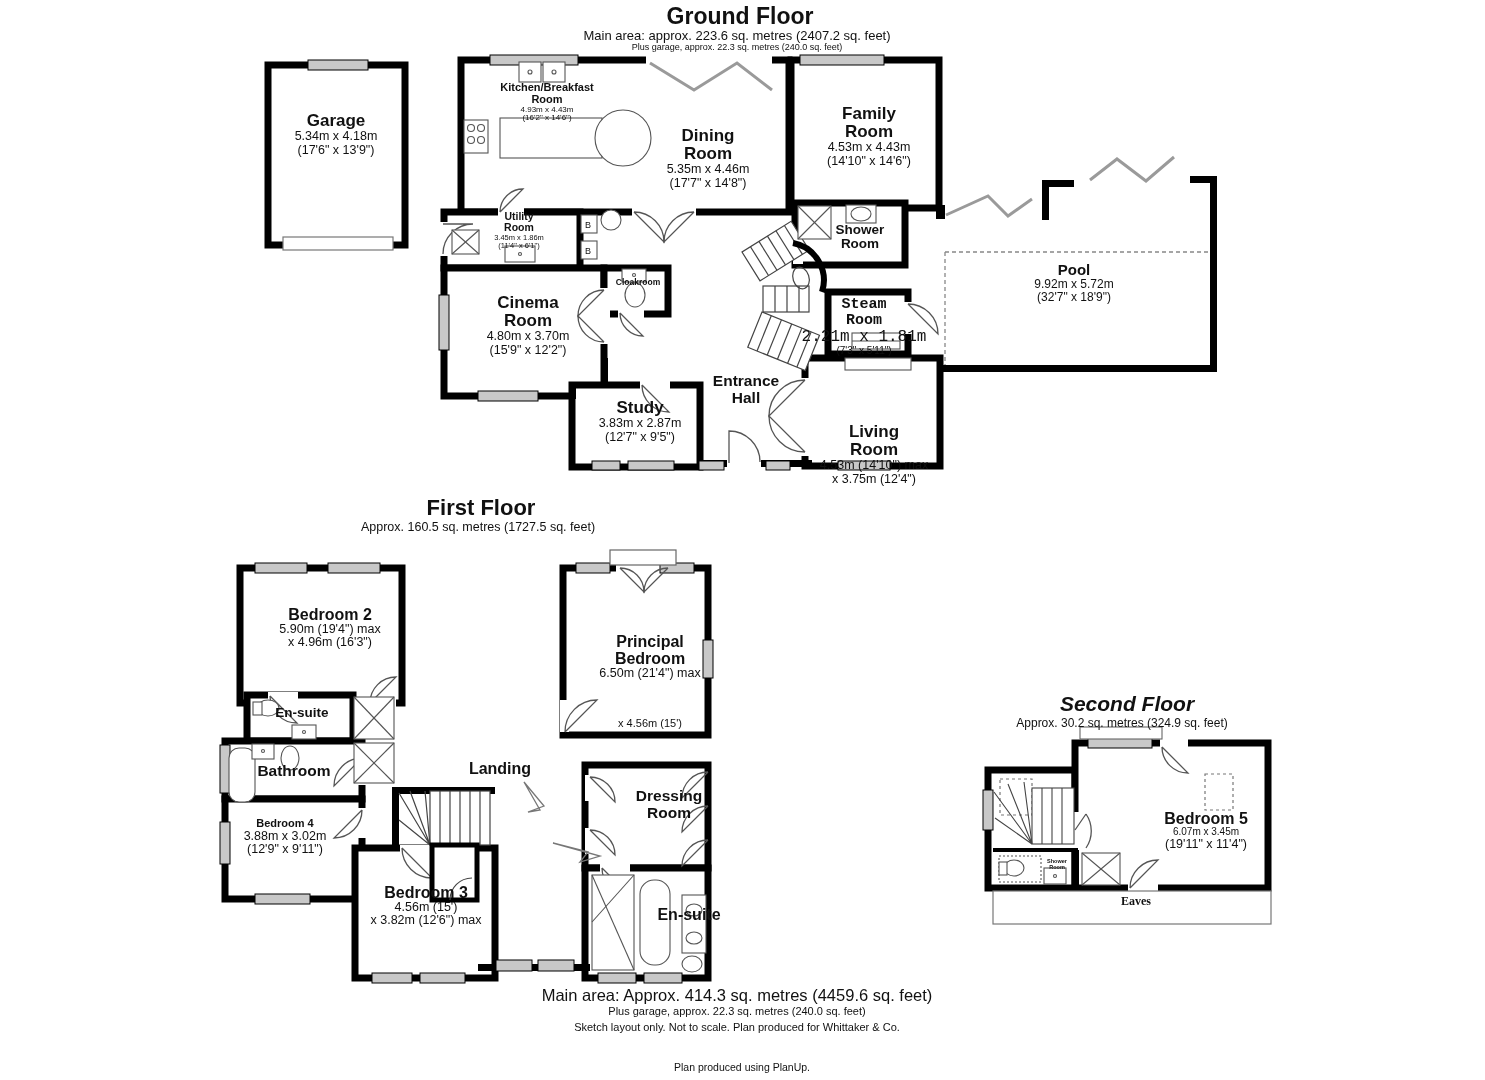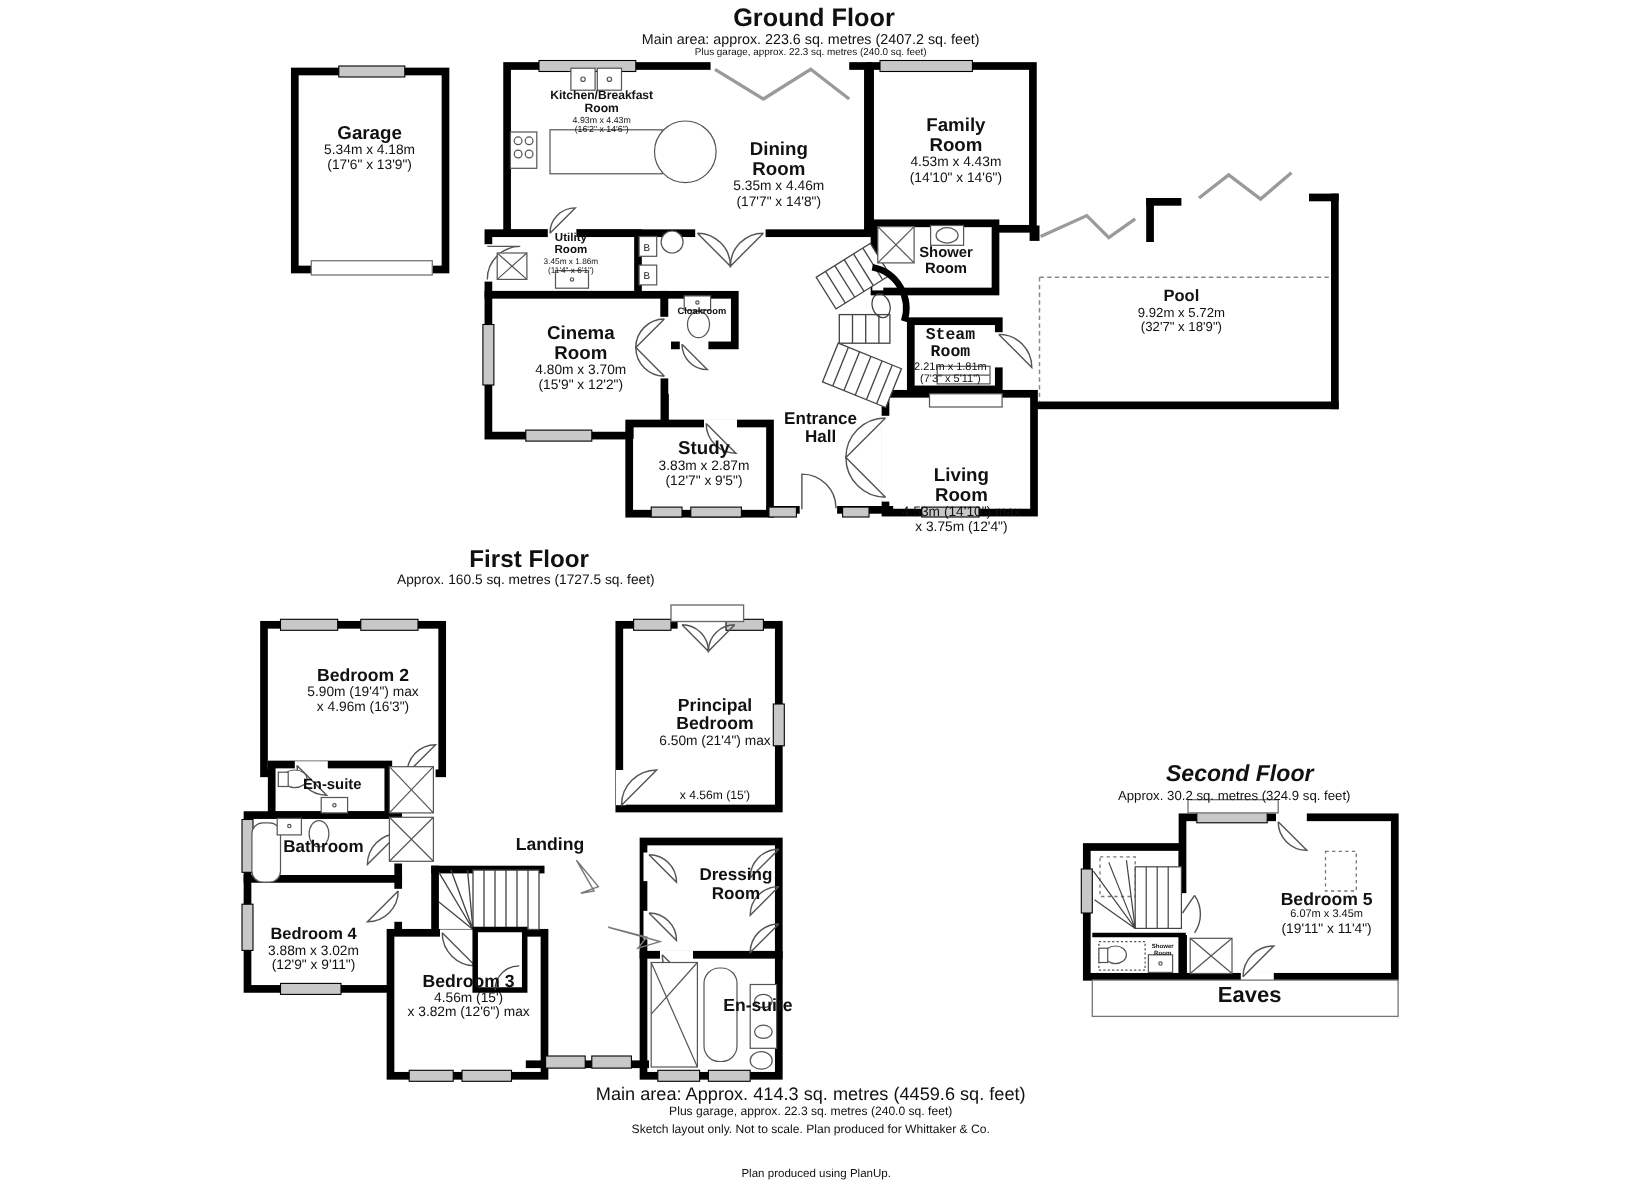--- a/index.html
+++ b/index.html
@@ -367,21 +367,21 @@
 <div class="lbl" style="left:638px;top:278px;">
   <span class="nm" style="font-size:8.5px;">Cloakroom</span>
 </div>
 <div class="lbl" style="left:528px;top:294px;">
   <span class="nm wrap" style="font-size:17px;width:80px;display:inline-block;">Cinema Room</span>
   <span class="dm" style="font-size:12.5px;">4.80m x 3.70m</span>
   <span class="dm" style="font-size:12.5px;">(15'9" x 12'2")</span>
 </div>
 <div class="lbl" style="left:864px;top:297px;">
   <span class="nm wrap" style="font-size:15px;width:60px;display:inline-block;font-family:Liberation Mono, monospace;">Steam Room</span>
-  <span class="dm" style="font-size:10px;">2.21m x 1.81m</span>
+  <span class="dm" style="font-size:16px;font-family:Liberation Mono, monospace;">2.21m x 1.81m</span>
   <span class="dm" style="font-size:10px;">(7'3" x 5'11")</span>
 </div>
 <div class="lbl" style="left:1074px;top:262px;">
   <span class="nm" style="font-size:15px;">Pool</span>
   <span class="dm" style="font-size:12px;">9.92m x 5.72m</span>
   <span class="dm" style="font-size:12px;">(32'7" x 18'9")</span>
 </div>
 <div class="lbl" style="left:746px;top:373px;">
   <span class="nm wrap" style="font-size:15.5px;width:85px;display:inline-block;">Entrance Hall</span>
 </div>
@@ -404,21 +404,21 @@
   <span class="dm" style="font-size:12.5px;">5.90m (19'4") max</span>
   <span class="dm" style="font-size:12.5px;">x 4.96m (16'3")</span>
 </div>
 <div class="lbl" style="left:302px;top:706px;">
   <span class="nm" style="font-size:13.5px;">En-suite</span>
 </div>
 <div class="lbl" style="left:294px;top:763px;">
   <span class="nm" style="font-size:15.5px;">Bathroom</span>
 </div>
 <div class="lbl" style="left:285px;top:818px;">
-  <span class="nm" style="font-size:15px;margin-top:24px;">Bedroom 4</span>
+  <span class="nm" style="font-size:11px;">Bedroom 4</span>
   <span class="dm" style="font-size:12.5px;">3.88m x 3.02m</span>
   <span class="dm" style="font-size:12.5px;">(12'9" x 9'11")</span>
 </div>
 <div class="lbl" style="left:500px;top:760px;">
   <span class="nm" style="font-size:16px;">Landing</span>
 </div>
 <div class="lbl" style="left:426px;top:884px;">
   <span class="nm" style="font-size:16px;">Bedroom 3</span>
   <span class="dm" style="font-size:12.5px;">4.56m (15')</span>
   <span class="dm" style="font-size:12.5px;">x 3.82m (12'6") max</span>
@@ -440,21 +440,21 @@
 
 <div class="lbl" style="left:1174px;top:810px;margin-left:32px;">
   <span class="nm" style="font-size:16px;">Bedroom 5</span>
   <span class="dm" style="font-size:10px;">6.07m x 3.45m</span>
   <span class="dm" style="font-size:12.5px;">(19'11" x 11'4")</span>
 </div>
 <div class="lbl" style="left:1057px;top:855px;">
   <span class="nm wrap" style="font-size:5.5px;width:26px;display:inline-block;">Shower Room</span>
 </div>
 <div class="lbl" style="left:1136px;top:895px;">
-  <span class="nm" style="font-size:20px;">Eaves</span>
+  <span class="nm" style="font-size:12px;font-family:Liberation Serif, serif;">Eaves</span>
 </div>
 
 <div class="lbl" style="left:737px;top:987px;font-size:16.5px;">Main area: Approx. 414.3 sq. metres (4459.6 sq. feet)</div>
 <div class="lbl" style="left:737px;top:1006px;font-size:11px;">Plus garage, approx. 22.3 sq. metres (240.0 sq. feet)</div>
 <div class="lbl" style="left:737px;top:1022px;font-size:11px;">Sketch layout only. Not to scale. Plan produced for Whittaker &amp; Co.</div>
 <div class="lbl" style="left:742px;top:1062px;font-size:10.5px;">Plan produced using PlanUp.</div>
 
 </div>
 
 </body></html>

